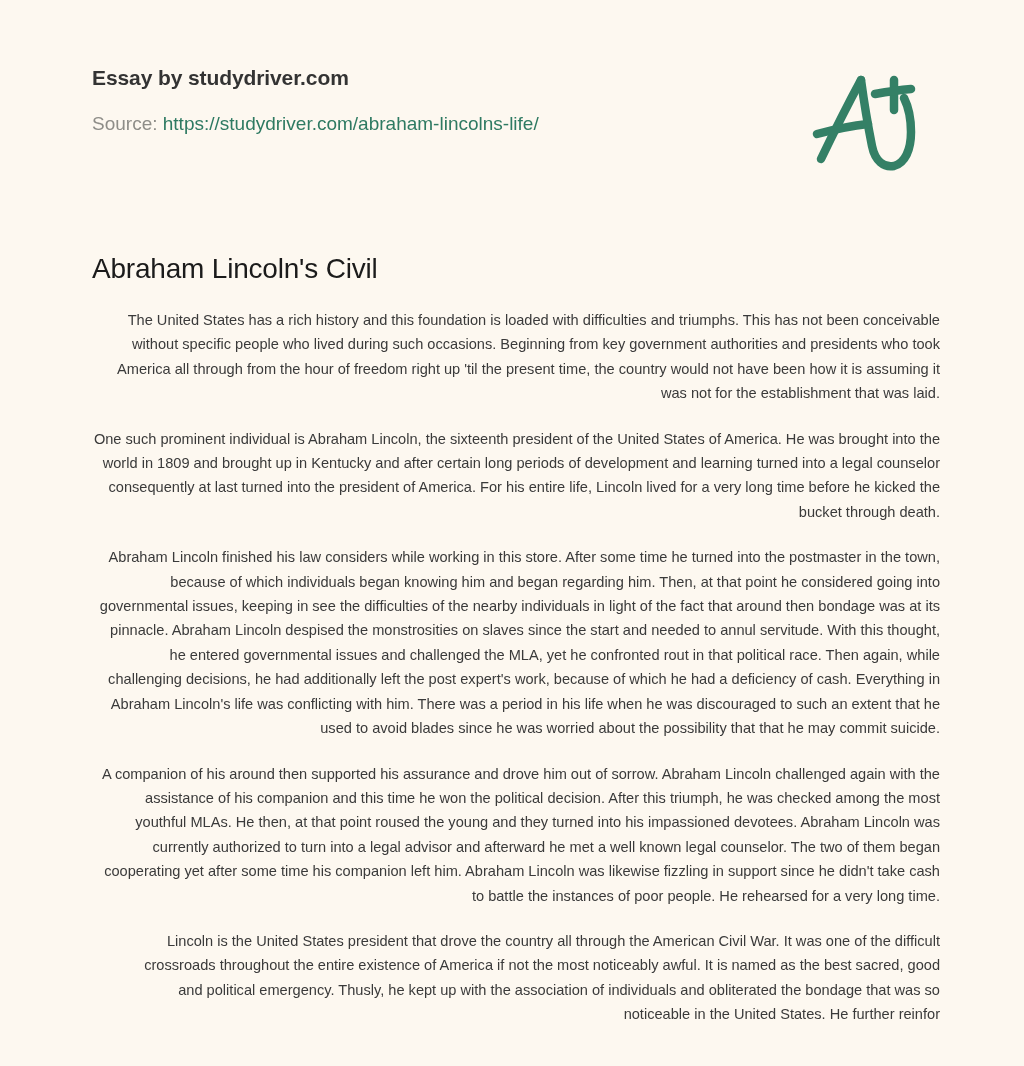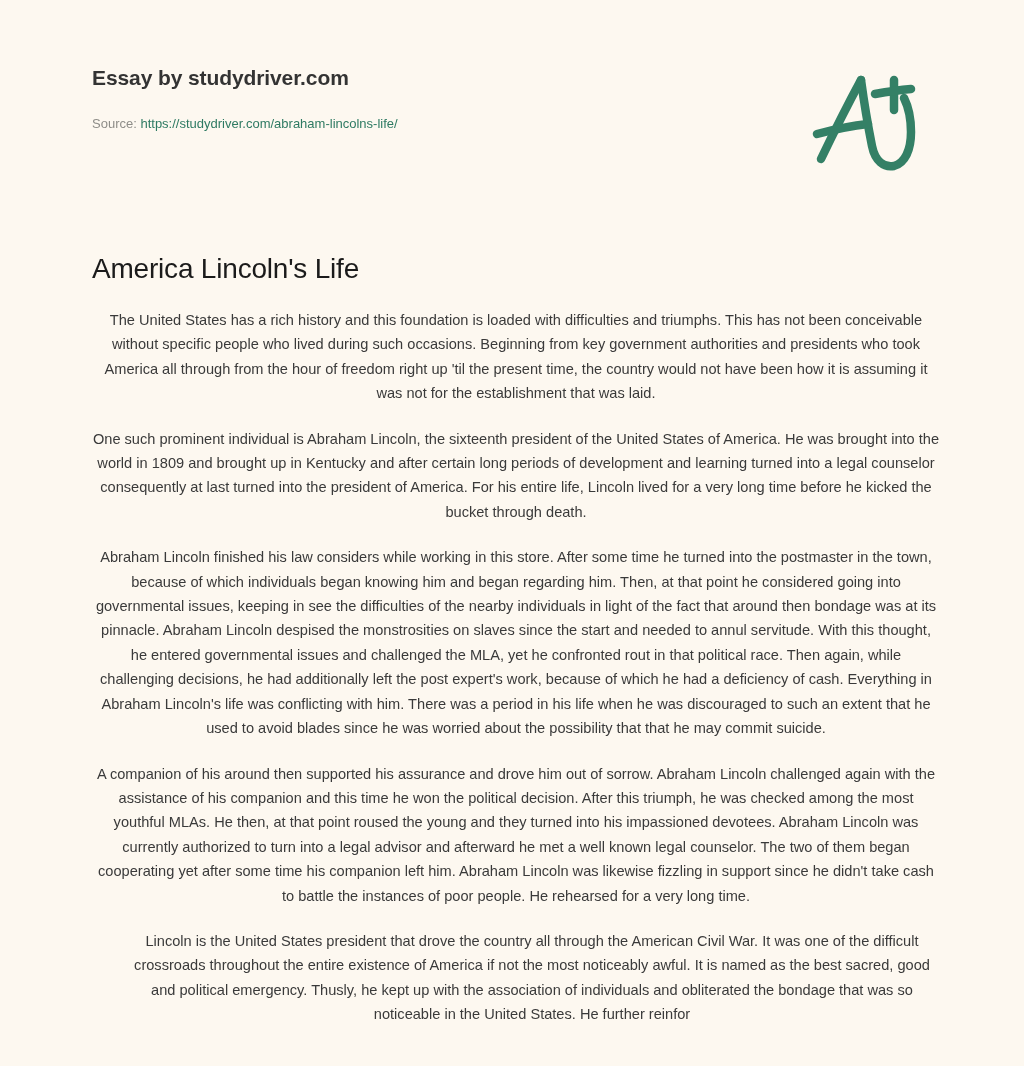--- a/index.html
+++ b/index.html
@@ -43,21 +43,21 @@
     font-weight: bold;
     color: #333333;
     letter-spacing: -0.1px;
     line-height: 30px;
     margin: 0;
     white-space: nowrap;
   }
 
   .source-line {
     margin: 21px 0 2px 0;
-    font-size: 13px;
+    font-size: 19px;
     line-height: 20px;
     color: #8e8d88;
     white-space: nowrap;
   }
 
   .source-label {
     color: #8e8d88;
   }
 
   .source-url {
@@ -98,21 +98,21 @@
 
   .article-body {
     margin-top: 20px;
   }
 
   .article-body p {
     margin: 0 0 21px 0;
     font-size: 14.6px;
     line-height: 24.4px;
     color: #3a3a3a;
-    text-align: center;
+    text-align: right;
   }
 
   .article-body p:last-child {
     margin-bottom: 0;
     margin-left: 32px;
   }
 </style>
 </head>
 <body>
 
@@ -142,21 +142,21 @@
           <path d="M88 18 C 88 28, 88 38, 88 48"></path>
 
           <path d="M69 32 C 80 30, 93 28, 105 27"></path>
         </g>
       </svg>
     </div>
 
   </div>
 
   <div class="article">
-    <h1 class="article-title">America Lincoln's Life</h1>
+    <h1 class="article-title">Abraham Lincoln's Civil</h1>
 
     <div class="article-body">
       <p>The United States has a rich history and this foundation is loaded with difficulties and triumphs. This has not been conceivable without specific people who lived during such occasions. Beginning from key government authorities and presidents who took America all through from the hour of freedom right up 'til the present time, the country would not have been how it is assuming it was not for the establishment that was laid.</p>
       <p>One such prominent individual is Abraham Lincoln, the sixteenth president of the United States of America. He was brought into the world in 1809 and brought up in Kentucky and after certain long periods of development and learning turned into a legal counselor consequently at last turned into the president of America. For his entire life, Lincoln lived for a very long time before he kicked the bucket through death.</p>
       <p>Abraham Lincoln finished his law considers while working in this store. After some time he turned into the postmaster in the town, because of which individuals began knowing him and began regarding him. Then, at that point he considered going into governmental issues, keeping in see the difficulties of the nearby individuals in light of the fact that around then bondage was at its pinnacle. Abraham Lincoln despised the monstrosities on slaves since the start and needed to annul servitude. With this thought, he entered governmental issues and challenged the MLA, yet he confronted rout in that political race. Then again, while challenging decisions, he had additionally left the post expert's work, because of which he had a deficiency of cash. Everything in Abraham Lincoln's life was conflicting with him. There was a period in his life when he was discouraged to such an extent that he used to avoid blades since he was worried about the possibility that that he may commit suicide.</p>
       <p>A companion of his around then supported his assurance and drove him out of sorrow. Abraham Lincoln challenged again with the assistance of his companion and this time he won the political decision. After this triumph, he was checked among the most youthful MLAs. He then, at that point roused the young and they turned into his impassioned devotees. Abraham Lincoln was currently authorized to turn into a legal advisor and afterward he met a well known legal counselor. The two of them began cooperating yet after some time his companion left him. Abraham Lincoln was likewise fizzling in support since he didn't take cash to battle the instances of poor people. He rehearsed for a very long time.</p>
       <p>Lincoln is the United States president that drove the country all through the American Civil War. It was one of the difficult crossroads throughout the entire existence of America if not the most noticeably awful. It is named as the best sacred, good and political emergency. Thusly, he kept up with the association of individuals and obliterated the bondage that was so noticeable in the United States. He further reinfor</p>
     </div>
   </div>
 

